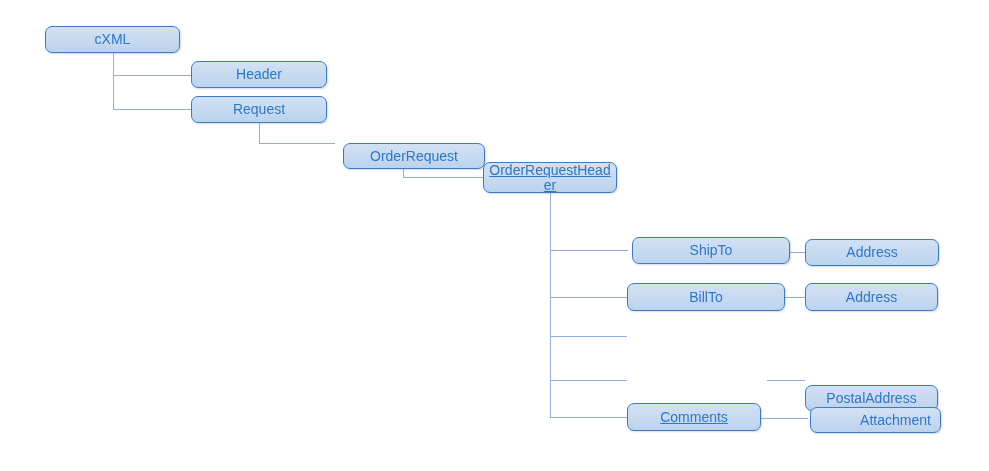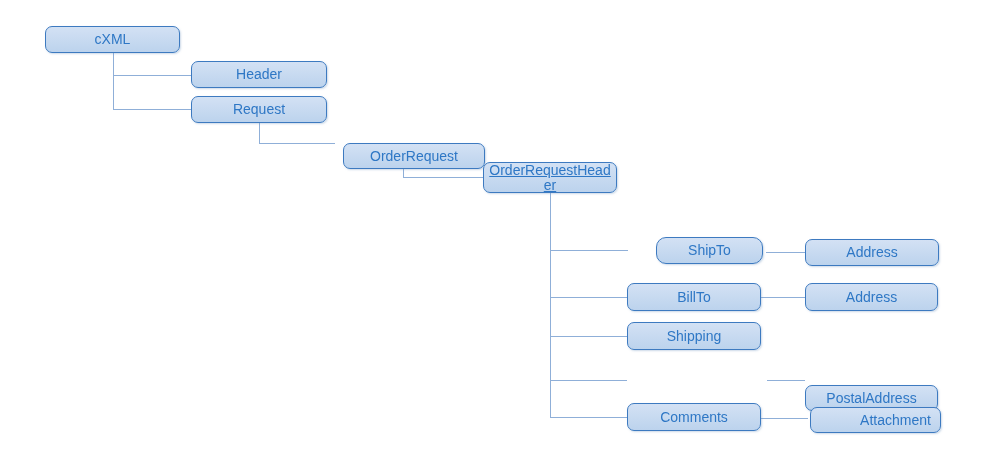--- a/index.html
+++ b/index.html
@@ -93,38 +93,35 @@
   </div>
   <div class="node" style="left:191px; top:96px;  width:136px; height:27px;">
     <span class="label">Request</span>
   </div>
   <div class="node" style="left:335px; top:143px; width:142px; height:26px;margin-left:8px;">
     <span class="label">OrderRequest</span>
   </div>
   <div class="node wrap" style="left:483px; top:162px; width:134px; height:31px;">
     <span class="label">OrderRequestHeader</span>
   </div>
-  <div class="node stacked" style="left:656px; top:237px; width:107px; height:27px;border-radius:10px;">
+  <div class="node stacked" style="left:632px; top:237px; width:158px; height:27px;">
     <span class="label">ShipTo</span>
   </div>
   <div class="node" style="left:805px; top:239px; width:134px; height:27px;">
     <span class="label">Address</span>
   </div>
-  <div class="node" style="left:627px; top:283px; width:134px; height:28px;">
+  <div class="node" style="left:627px; top:283px; width:158px; height:28px;">
     <span class="label">BillTo</span>
   </div>
   <div class="node" style="left:805px; top:283px; width:133px; height:28px;">
     <span class="label">Address</span>
   </div>
-  <div class="node" style="left:627px; top:322px; width:134px; height:28px;">
-    <span class="label">Shipping</span>
-  </div>
   <div class="node" style="left:805px; top:367px; width:133px; height:26px;margin-top:18px;">
     <span class="label">PostalAddress</span>
   </div>
-  <div class="node" style="left:627px; top:403px; width:134px; height:28px;">
+  <div class="node" style="left:627px; top:403px; width:134px; height:28px;text-decoration:underline;">
     <span class="label">Comments</span>
   </div>
   <div class="node stacked" style="left:810px; top:407px; width:131px; height:26px;padding-left:40px;">
     <span class="label">Attachment</span>
   </div>
 
 </div>
 
 </body></html>

